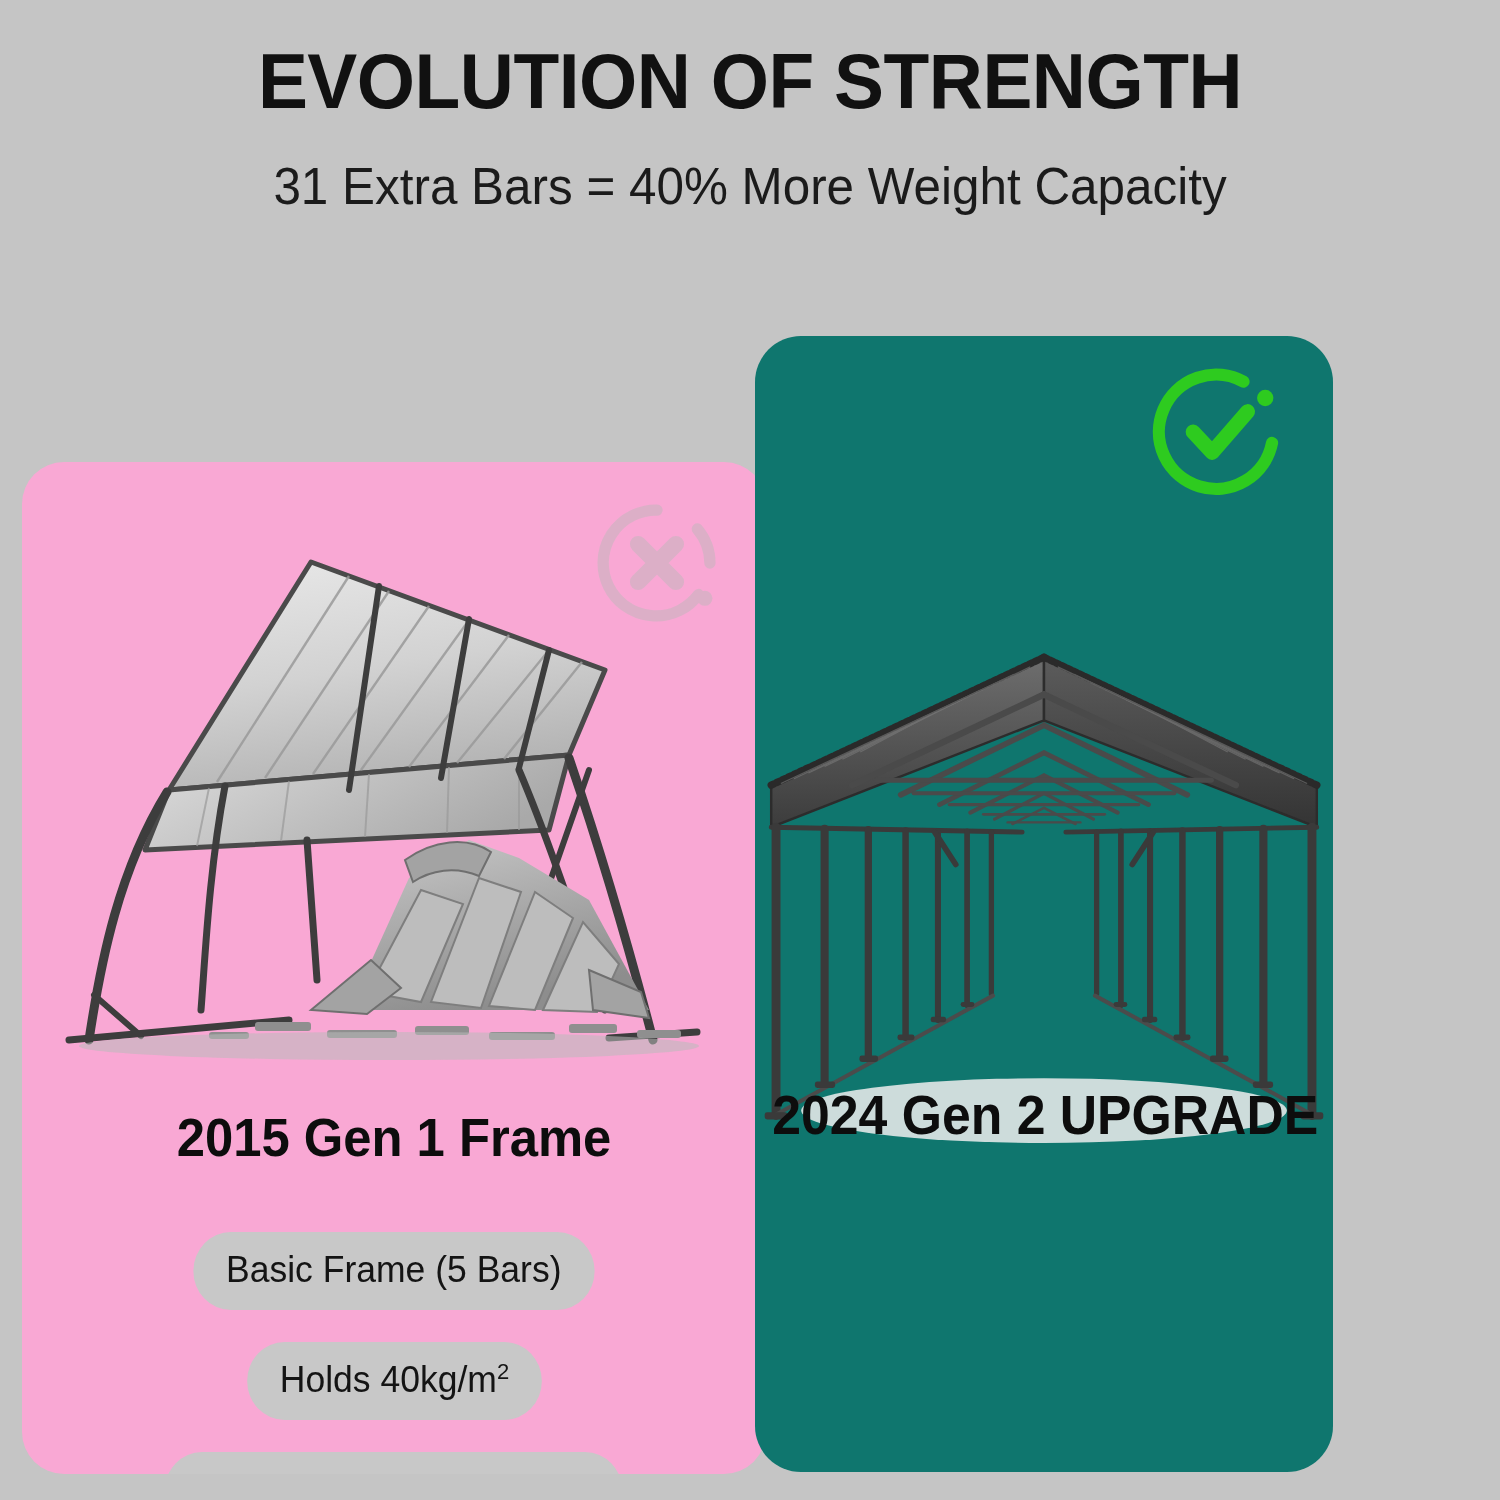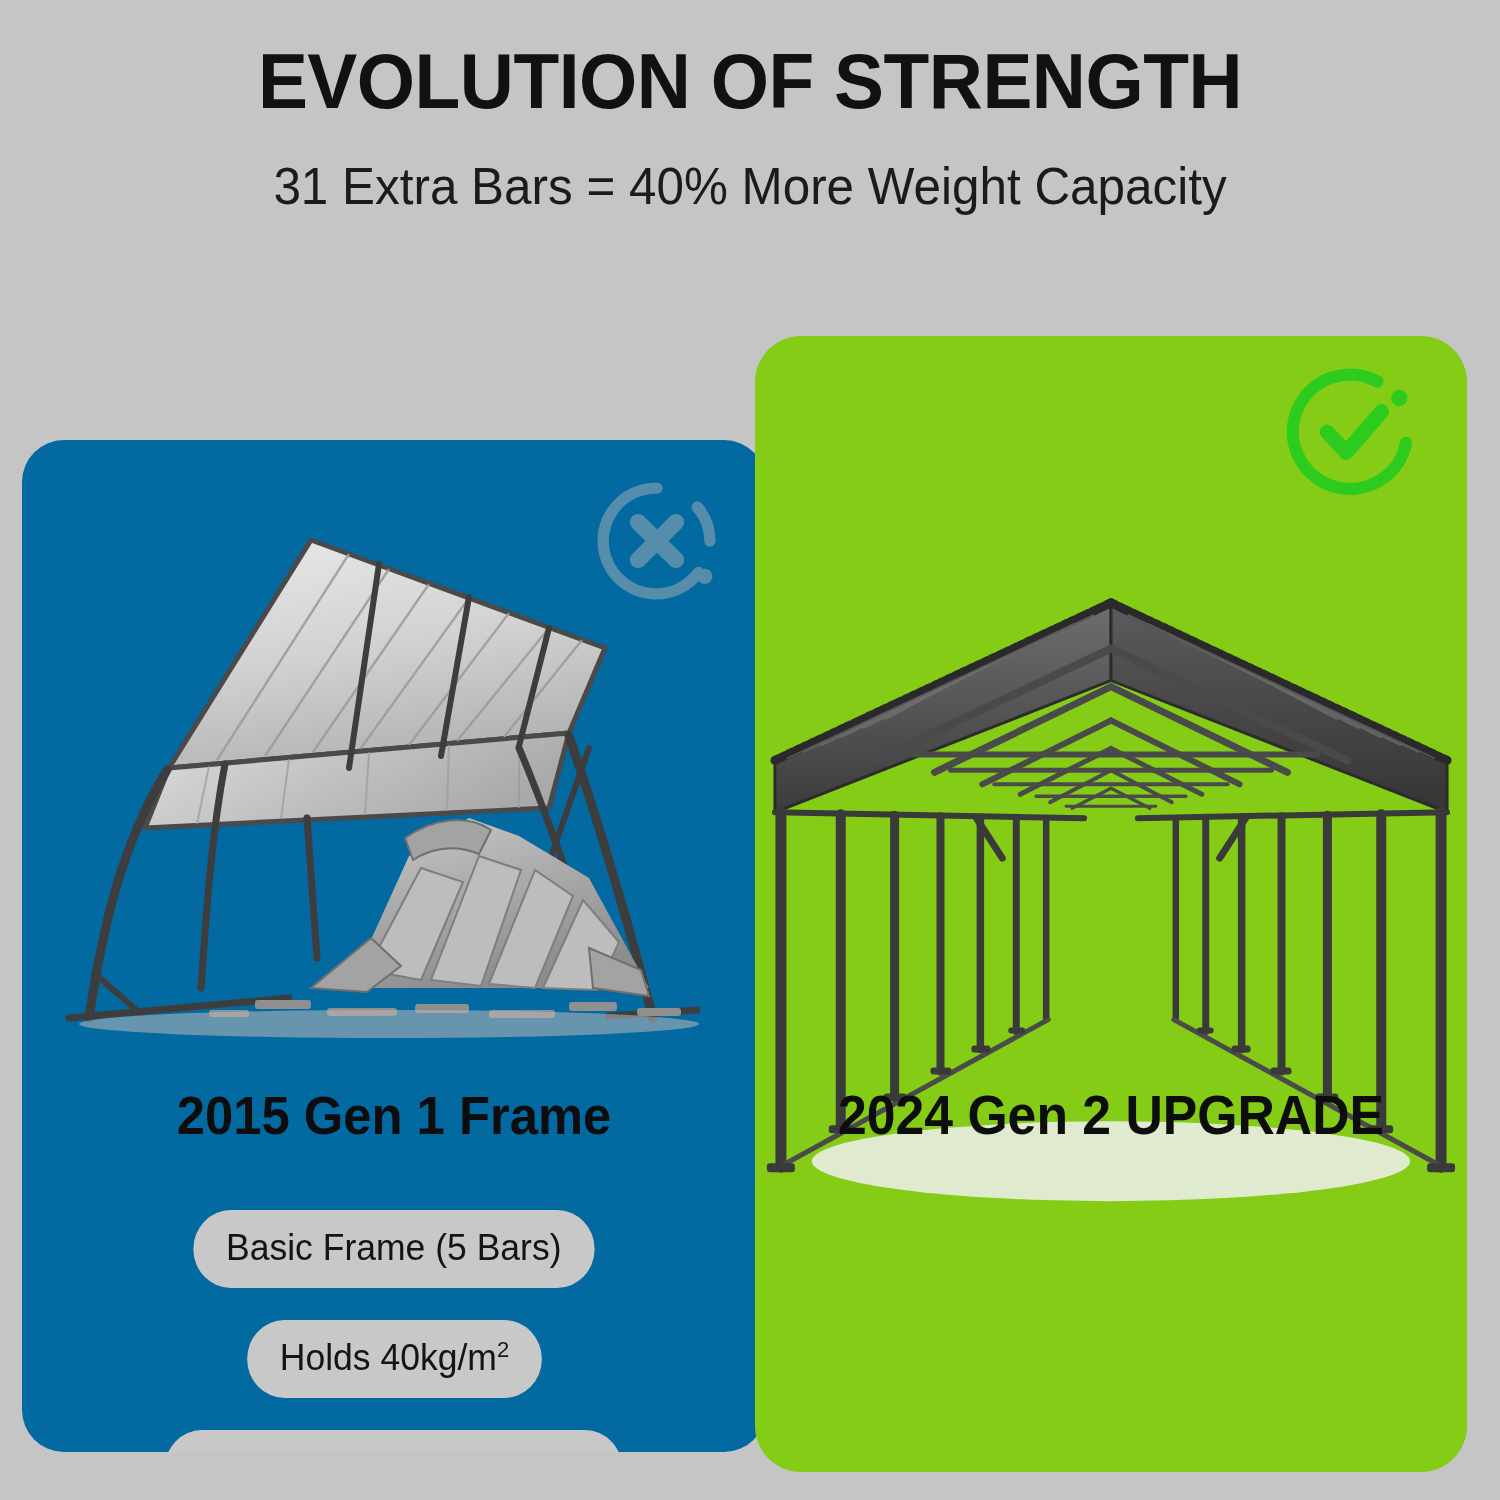--- a/index.html
+++ b/index.html
@@ -43,32 +43,32 @@
   }
 
   
   .card {
     position: absolute;
     box-sizing: border-box;
     overflow: hidden;
   }
   .card-left {
     left: 22px;
-    top: 440px;
+    top: 462px;
     width: 744px;
     height: 1012px;
-    background: #0369a1;
+    background: #f9a8d4;
     border-radius: 42px;
   }
   .card-right {
     left: 755px;
     top: 336px;
-    width: 712px;
+    width: 578px;
     height: 1136px;
-    background: #84cc16;
+    background: #0f766e;
     border-radius: 46px;
   }
 
   
   .badge {
     position: absolute;
   }
   .badge-x {
     right: 46px;
     top: 38px;

